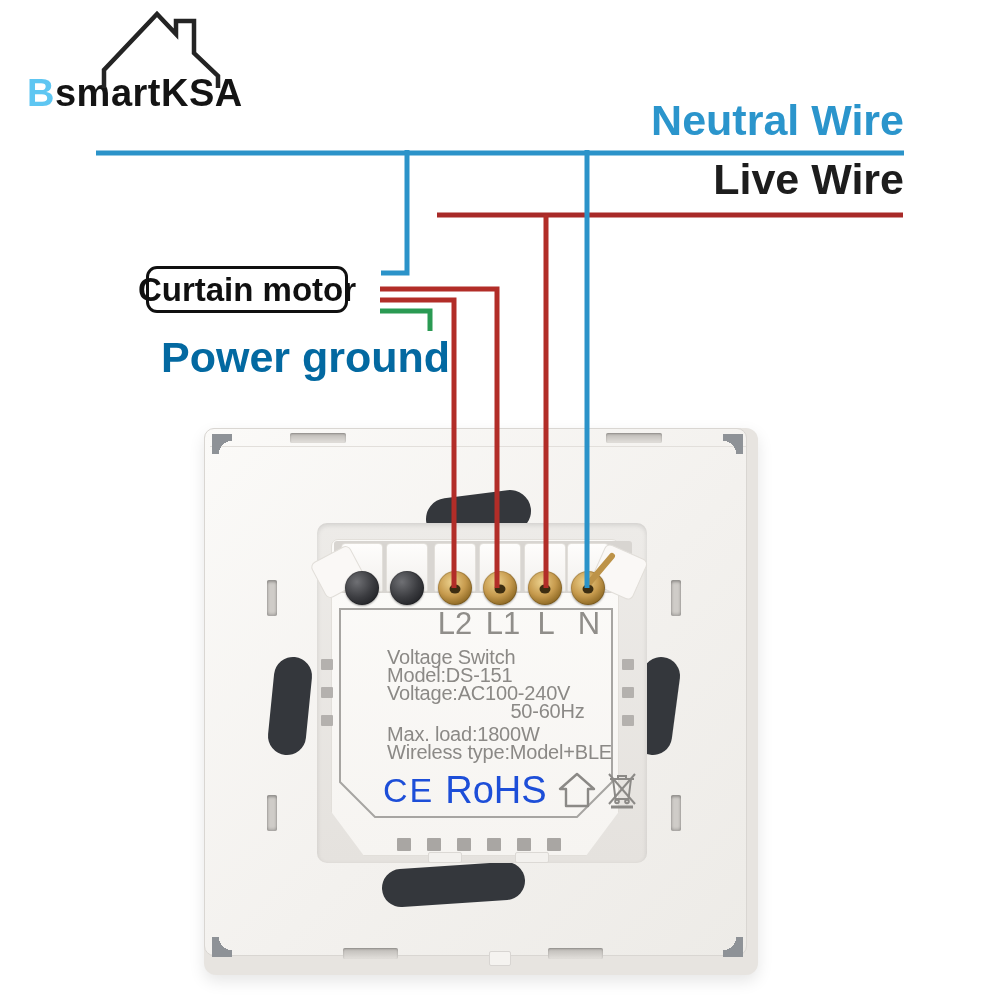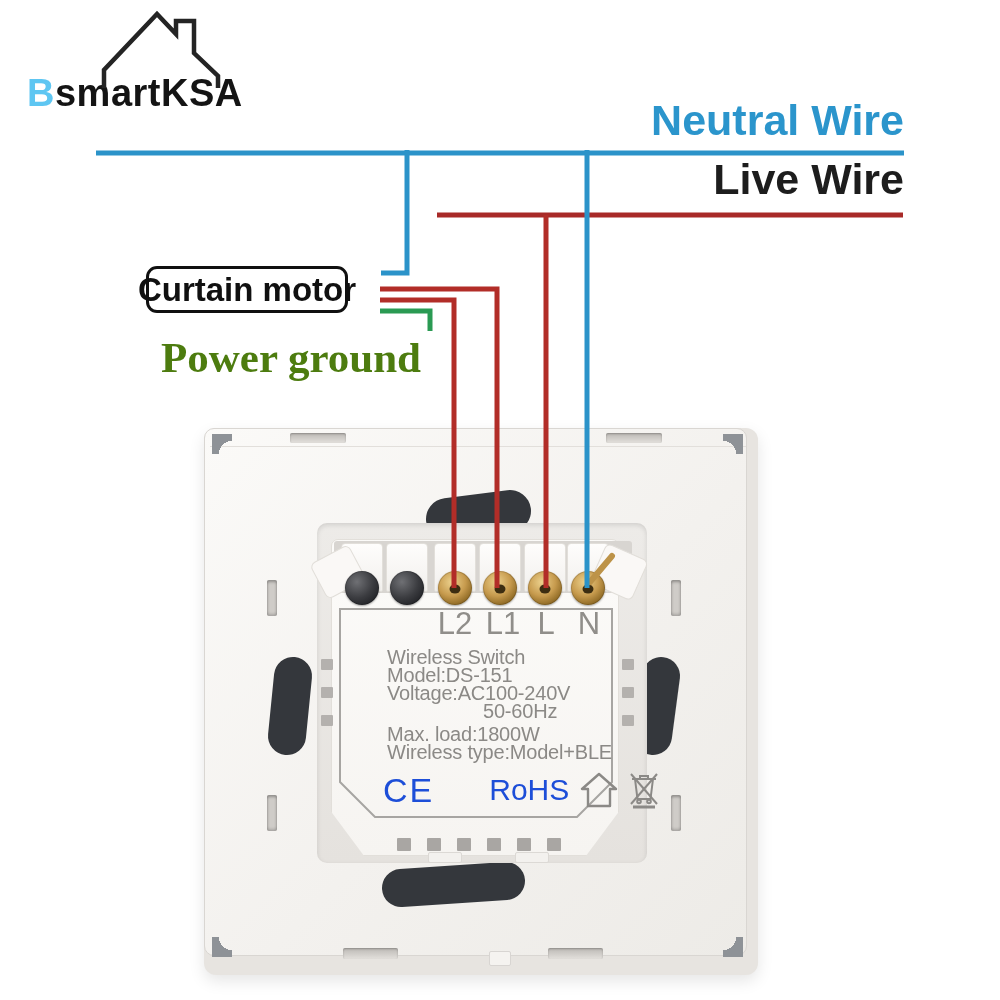--- a/index.html
+++ b/index.html
@@ -9,21 +9,21 @@
 
   
   .logo-text{left:27px;top:74px;font-size:38px;font-weight:600;color:#141414;line-height:1;letter-spacing:.5px;white-space:nowrap;}
   .logo-text span{position:static;}
   .logo-b{color:#5ec6f2;}
 
   
   .lbl{line-height:1;white-space:nowrap;font-weight:600;}
   .lbl-neutral{right:96px;top:99px;font-size:43px;color:#2b95cc;}
   .lbl-live{right:96px;top:158px;font-size:43px;color:#1d1d1d;}
-  .lbl-ground{left:161px;top:336px;font-size:43px;color:#4d7c0f;font-family:Liberation Serif, serif;}
+  .lbl-ground{left:161px;top:336px;font-size:43px;color:#0369a1;}
 
   .motor-box{left:146px;top:266px;width:202px;height:47px;background:#ffffff;border:3.5px solid #101010;
              border-radius:11px;display:flex;align-items:center;justify-content:center;z-index:8;}
   .motor-box span{position:static;font-size:33px;font-weight:600;color:#101010;white-space:nowrap;}
 
   
   .plate{left:204px;top:428px;width:554px;height:547px;border-radius:12px;background:#e7e4e0;
          box-shadow:0 6px 16px rgba(0,0,0,.10);z-index:1;}
   .plate-face{left:204px;top:428px;width:543px;height:528px;border-radius:10px;
               background:linear-gradient(135deg,#fbfaf8 0%,#f3f1ee 55%,#edebe7 100%);
@@ -77,27 +77,27 @@
   .screw.dark{background:radial-gradient(circle at 35% 32%,#6f7074,#3b3c40 50%,#222327 80%);}
   .screw.brass{background:radial-gradient(circle at 40% 33%,#ecd18d,#c79b4e 45%,#8f6a25 75%,#5f430f);}
   .screw.brass::after{content:"";position:absolute;left:50%;top:52%;width:11px;height:9px;
          transform:translate(-50%,-50%);background:#3c2d11;border-radius:50%;}
 
   
   .print-svg{left:0;top:0;width:1000px;height:1000px;z-index:6;pointer-events:none;}
   .tlabel{top:608px;transform:translateX(-50%);font-size:31px;color:#908e8a;line-height:1;z-index:6;}
   .info{left:387px;top:648px;z-index:6;color:#8b8986;font-size:20px;line-height:18px;letter-spacing:-.2px;white-space:nowrap;}
   .info div{position:static;}
-  .info .indent{padding-left:96px;}
+  .info .indent{padding-left:96px;text-align:center;}
   .info .gap{margin-top:5px;}
   .certs{left:383px;top:771px;height:38px;display:flex;align-items:center;gap:11px;z-index:6;color:#1d4ed8;}
   .certs span{position:static;line-height:1;}
   .certs svg{position:static;}
   .ce{font-size:34px;letter-spacing:2px;}
-  .rohs{font-size:30px;margin-left:44px;}
+  .rohs{font-size:38px;}
 
   
   .wires{left:0;top:0;width:1000px;height:1000px;z-index:7;pointer-events:none;}
 </style>
 </head>
 <body>
 
 <div class="canvas">
 
   <div class="logo-text"><span class="logo-b">B</span><span>smartKSA</span></div>
@@ -153,21 +153,21 @@
   <svg class="print-svg" viewBox="0 0 1000 1000">
     <polygon points="340,609 612,609 612,782 577,817 375,817 340,782" fill="none" stroke="#a7a5a2" stroke-width="2"></polygon>
   </svg>
 
   <span class="tlabel" style="left:455px">L2</span>
   <span class="tlabel" style="left:503px">L1</span>
   <span class="tlabel" style="left:546px">L</span>
   <span class="tlabel" style="left:589px">N</span>
 
   <div class="info">
-    <div>Wireless Switch</div>
+    <div>Voltage Switch</div>
     <div>Model:DS-151</div>
     <div>Voltage:AC100-240V</div>
     <div class="indent">50-60Hz</div>
     <div class="gap">Max. load:1800W</div>
     <div>Wireless type:Model+BLE</div>
   </div>
 
   <div class="certs">
     <span class="ce">CE</span>
     <span class="rohs">RoHS</span>

